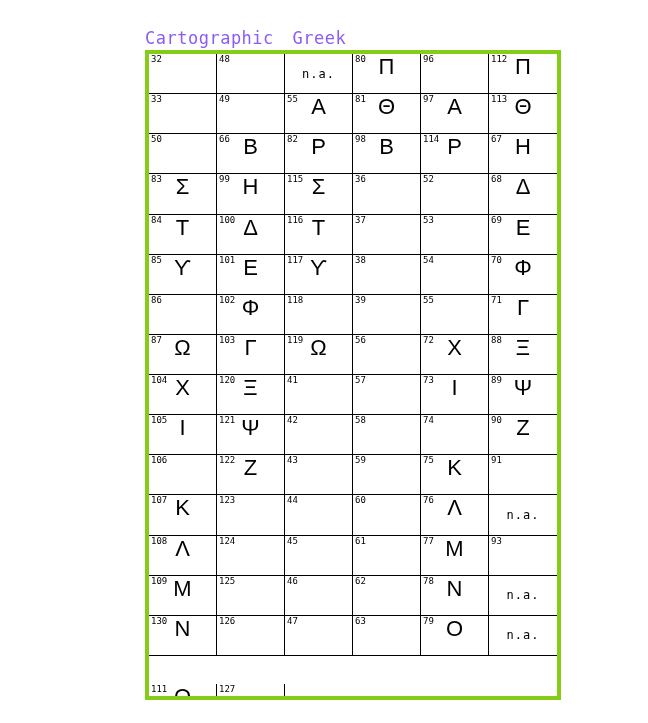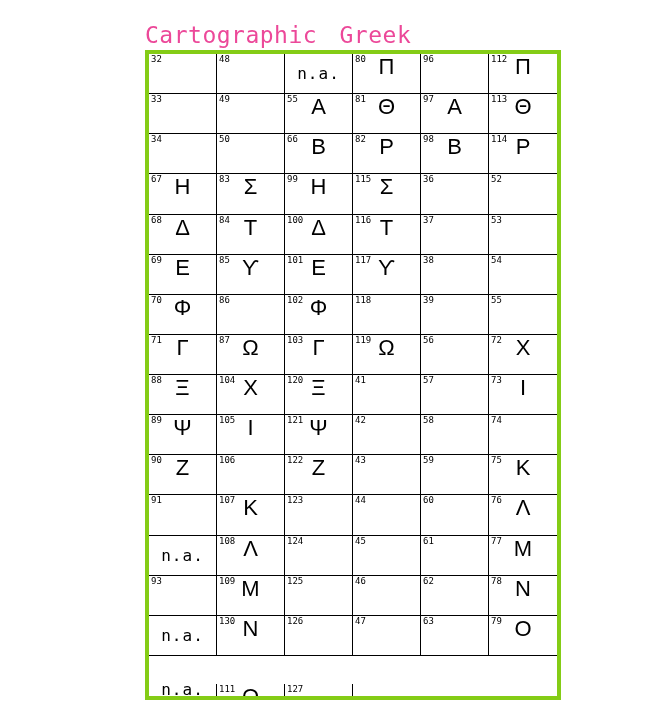--- a/index.html
+++ b/index.html
@@ -11,28 +11,28 @@
     width: 648px;
     height: 723px;
     position: relative;
     font-family: "DejaVu Sans Mono", "DejaVu Sans", monospace;
     color: #000;
     overflow: hidden;
   }
   .title {
     position: absolute;
     left: 145px;
-    top: 22px;
+    top: 28px;
     margin: 0;
-    font-size: 23px;
+    font-size: 17px;
     font-weight: normal;
     letter-spacing: 0.5px;
     word-spacing: 8px;
     line-height: 1.2;
-    color: #ec4899;
+    color: #8b5cf6;
     white-space: pre;
   }
   .glyph-table {
     position: absolute;
     left: 145px;
     top: 50px;
     width: 416px;
     height: 650px;
     box-sizing: border-box;
     border: 4px solid #84cc16;
@@ -70,21 +70,21 @@
     font-family: "Liberation Sans", "DejaVu Sans", sans-serif;
     font-weight: normal;
     color: #000;
   }
   .na {
     position: absolute;
     top: 0; left: 0; right: 0; bottom: 0;
     display: flex;
     align-items: center;
     justify-content: center;
-    font-size: 16px;
+    font-size: 12px;
     letter-spacing: 1px;
     color: #000;
   }
 </style>
 </head>
 <body>
 
 <h1 class="title">Cartographic Greek</h1>
 
 <div class="glyph-table" id="glyph-table">
@@ -124,23 +124,20 @@
     </div>
     <div class="cell">
       <span class="code">97</span>
       <span class="glyph">Α</span>
     </div>
     <div class="cell">
       <span class="code">113</span>
       <span class="glyph">Θ</span>
     </div>
     <div class="cell">
-      <span class="code">34</span>
-    </div>
-    <div class="cell">
       <span class="code">50</span>
     </div>
     <div class="cell">
       <span class="code">66</span>
       <span class="glyph">Β</span>
     </div>
     <div class="cell">
       <span class="code">82</span>
       <span class="glyph">Ρ</span>
     </div>

